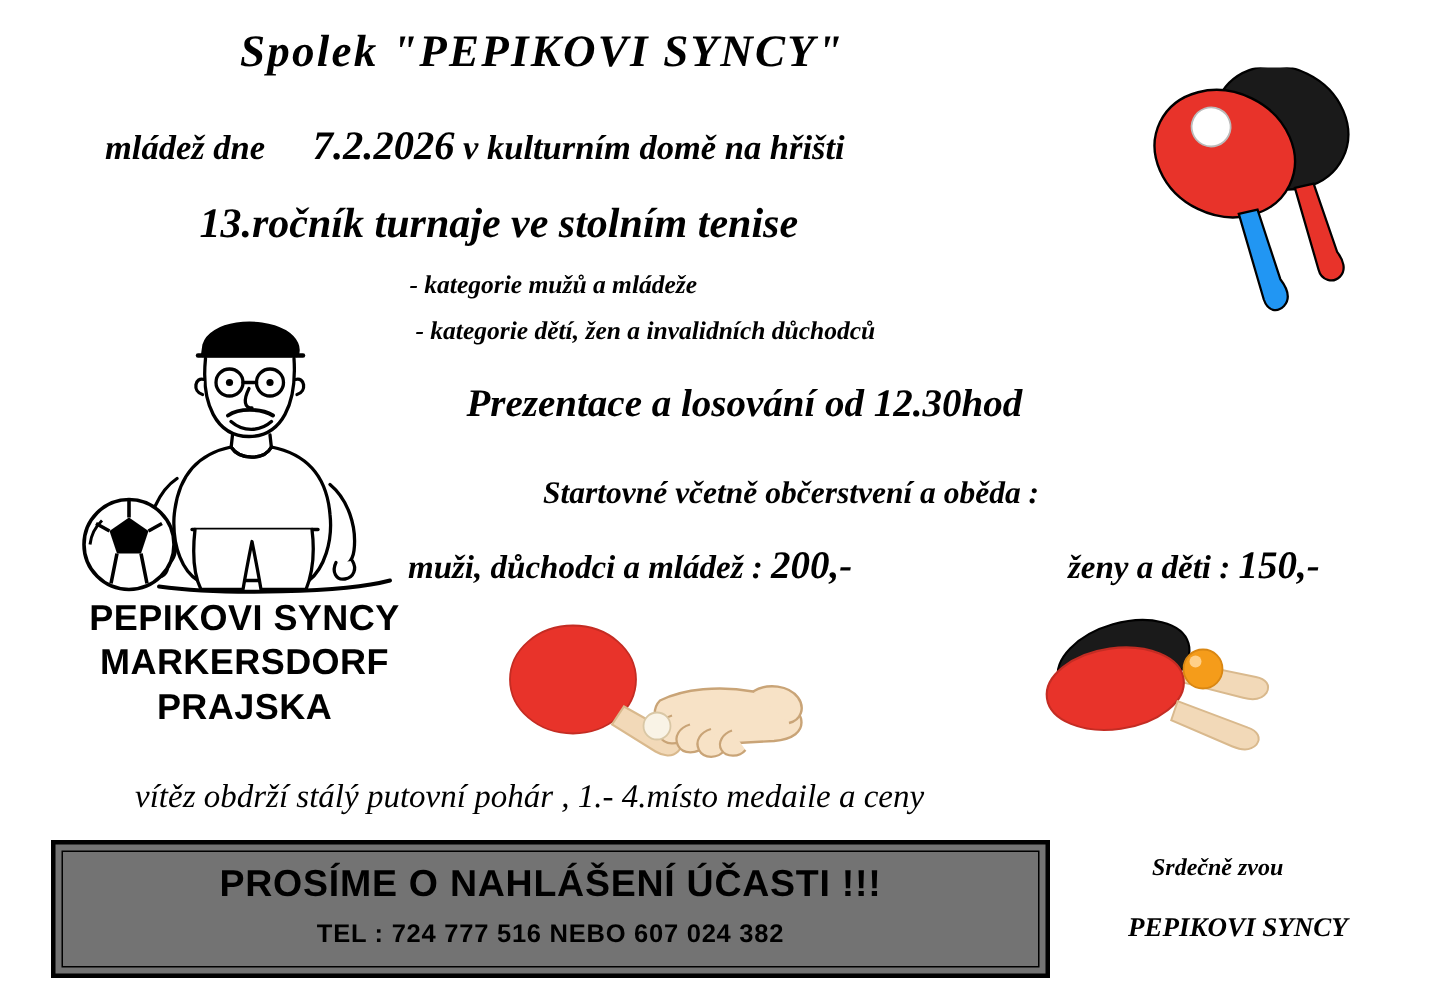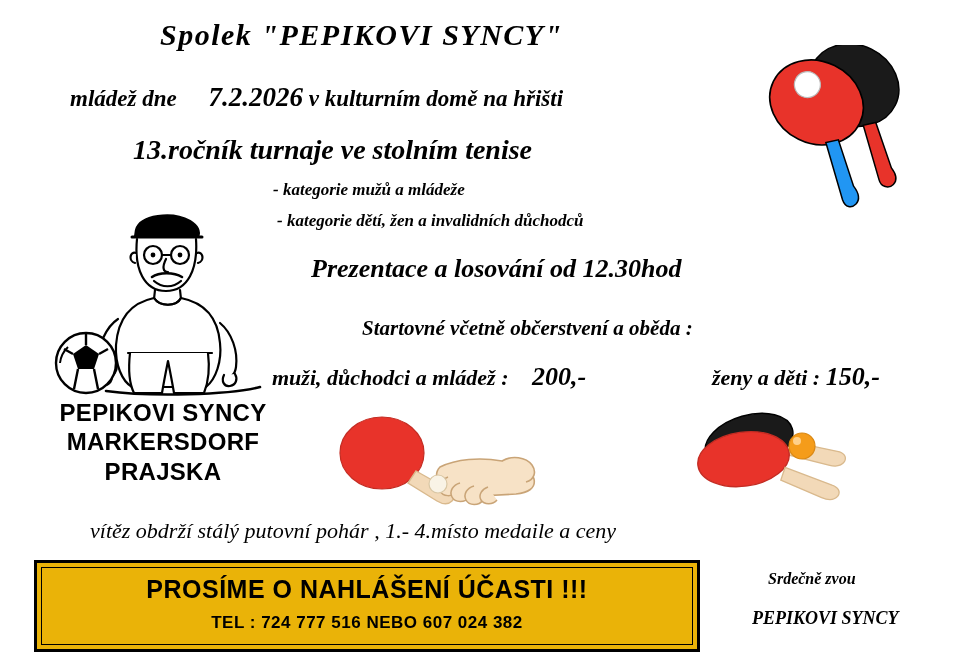--- a/index.html
+++ b/index.html
@@ -83,21 +83,20 @@
   }
 
   .line-fee-men {
     left: 272px;
     top: 362px;
     font-size: 22px;
     font-weight: bold;
   }
   .line-fee-men .amount {
     font-size: 26px;
-    margin-left: 18px;
   }
 
   .line-fee-women {
     left: 712px;
     top: 362px;
     font-size: 22px;
     font-weight: bold;
   }
   .line-fee-women .amount {
     font-size: 26px;
@@ -127,21 +126,21 @@
 
   
   .callout {
     position: absolute;
     left: 34px;
     top: 560px;
     width: 666px;
     height: 92px;
     border: 3px solid #000;
     box-sizing: border-box;
-    background: #eab308;
+    background: #737373;
   }
   .callout .inner {
     position: absolute;
     left: 4px;
     top: 4px;
     right: 4px;
     bottom: 4px;
     border: 1px solid #000;
     box-sizing: border-box;
   }

